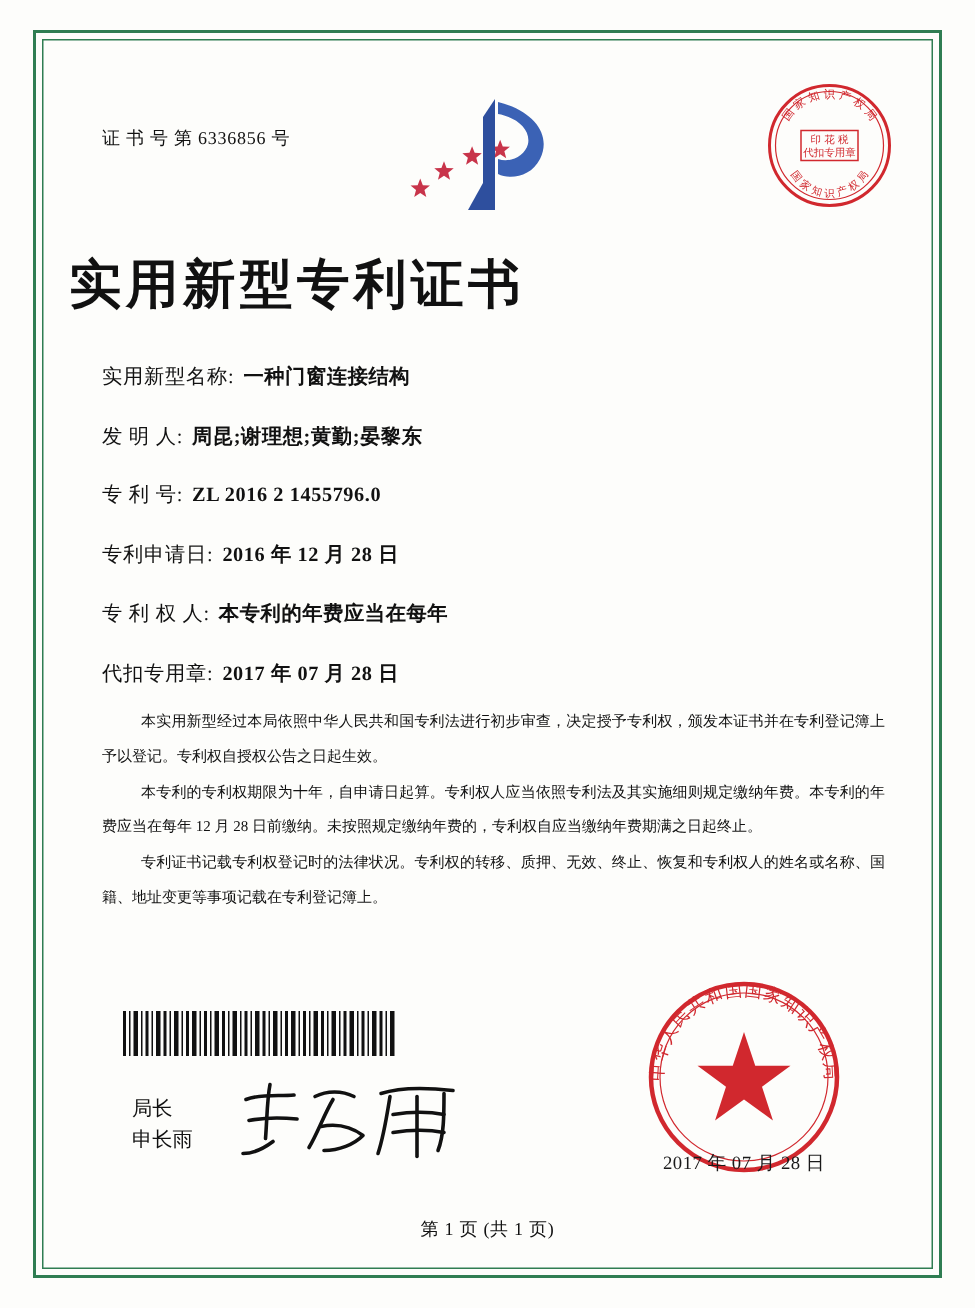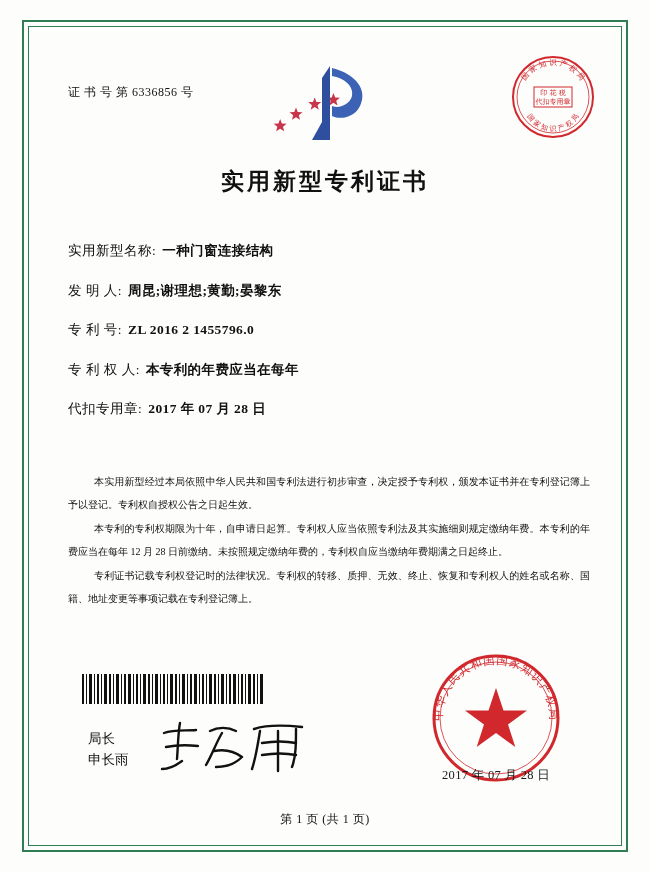--- a/index.html
+++ b/index.html
@@ -73,22 +73,22 @@
     width: 86px;
     height: 86px;
   }
 
   
   .title {
     position: absolute;
     left: 0;
     right: 0;
     top: 120px;
-    text-align: center;
-    font-size: 23px;
+    text-align: left;
+    font-size: 35px;
     font-weight: bold;
     letter-spacing: 3px;
     font-family: "DejaVu Serif", "Liberation Serif", serif;
     color: #111;
   }
 
   
   .fields {
     position: absolute;
     left: 22px;
@@ -238,20 +238,24 @@
         <span class="field-label">实用新型名称:</span>
         <span class="field-value">一种门窗连接结构</span>
       </div>
       <div class="field-row">
         <span class="field-label">发 明 人:</span>
         <span class="field-value">周昆;谢理想;黄勤;晏黎东</span>
       </div>
       <div class="field-row">
         <span class="field-label">专 利 号:</span>
         <span class="field-value">ZL 2016 2 1455796.0</span>
+      </div>
+      <div class="field-row">
+        <span class="field-label">专利申请日:</span>
+        <span class="field-value">2016 年 12 月 28 日</span>
       </div>
       <div class="field-row">
         <span class="field-label">专 利 权 人:</span>
         <span class="field-value">本专利的年费应当在每年</span>
       </div>
       <div class="field-row">
         <span class="field-label">代扣专用章:</span>
         <span class="field-value">2017 年 07 月 28 日</span>
       </div>
     </div>

